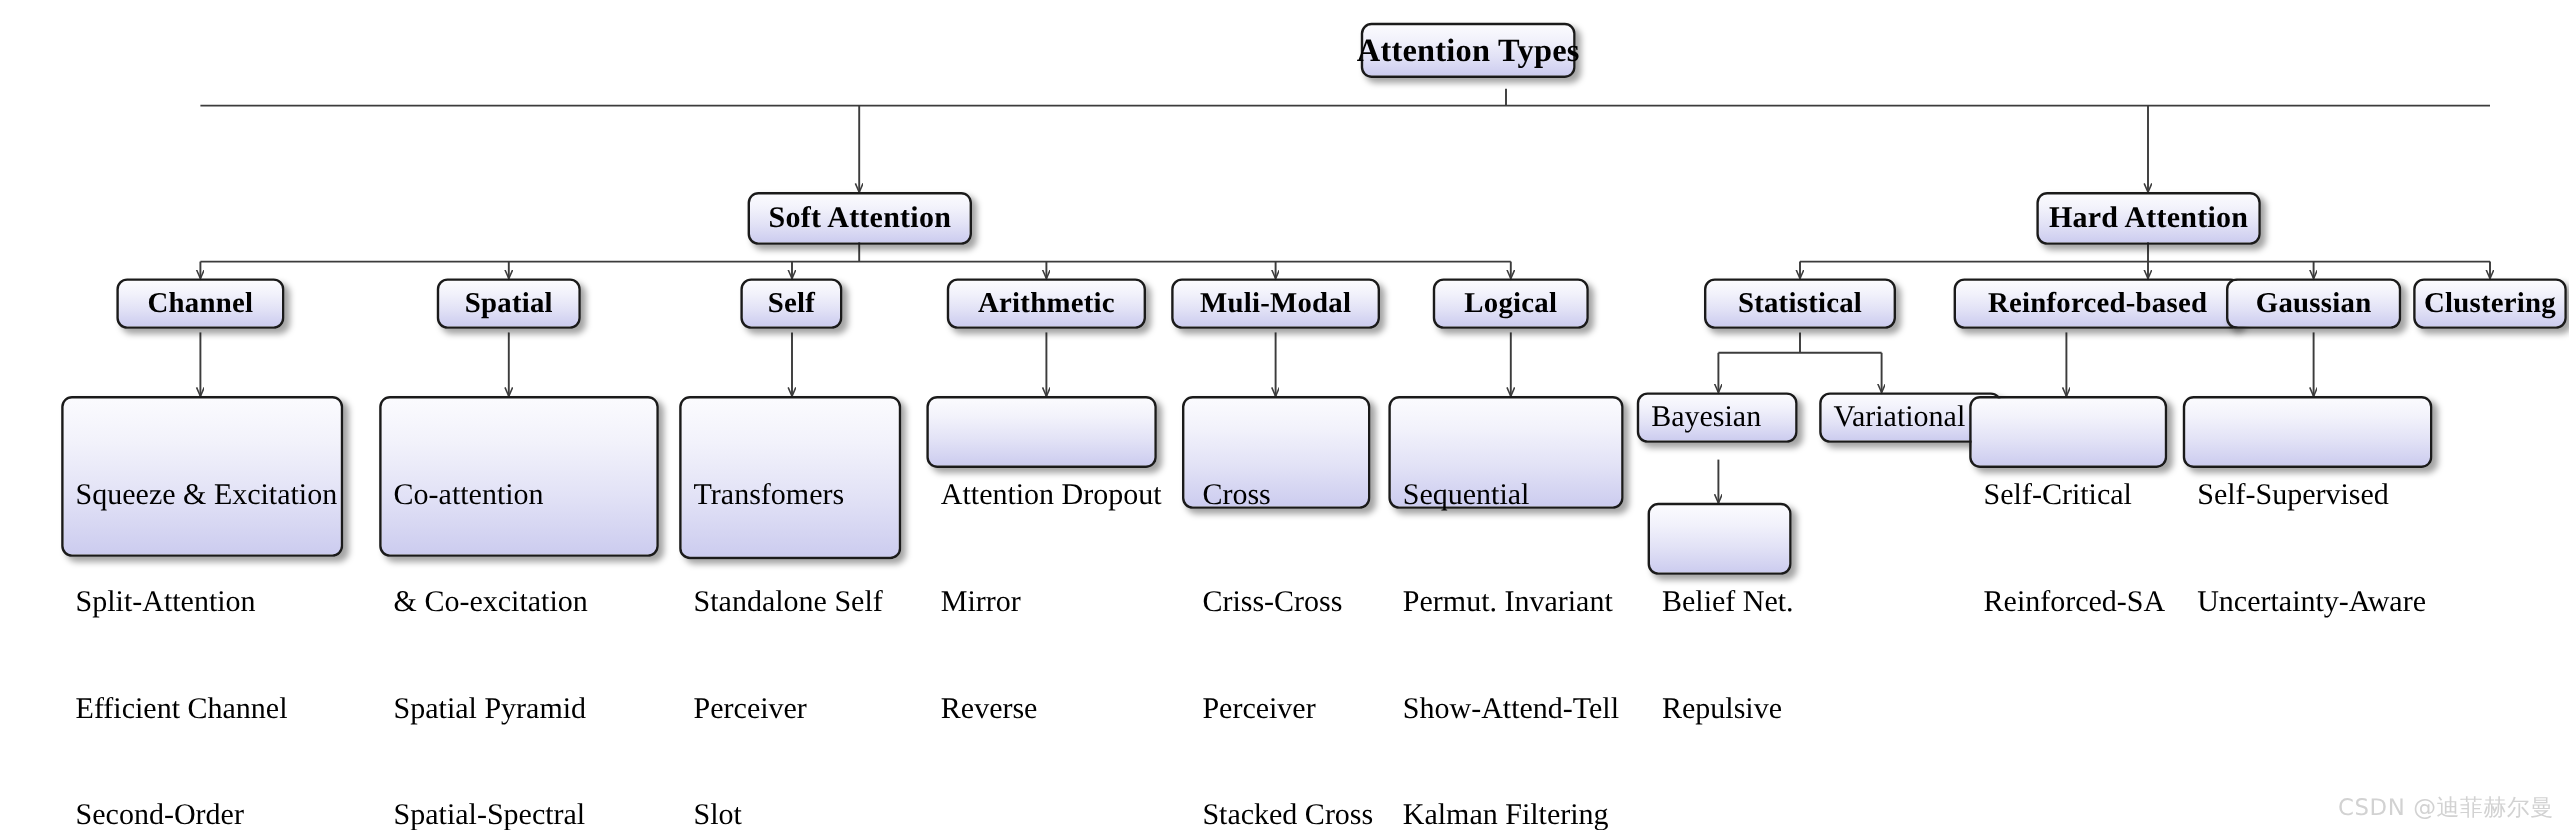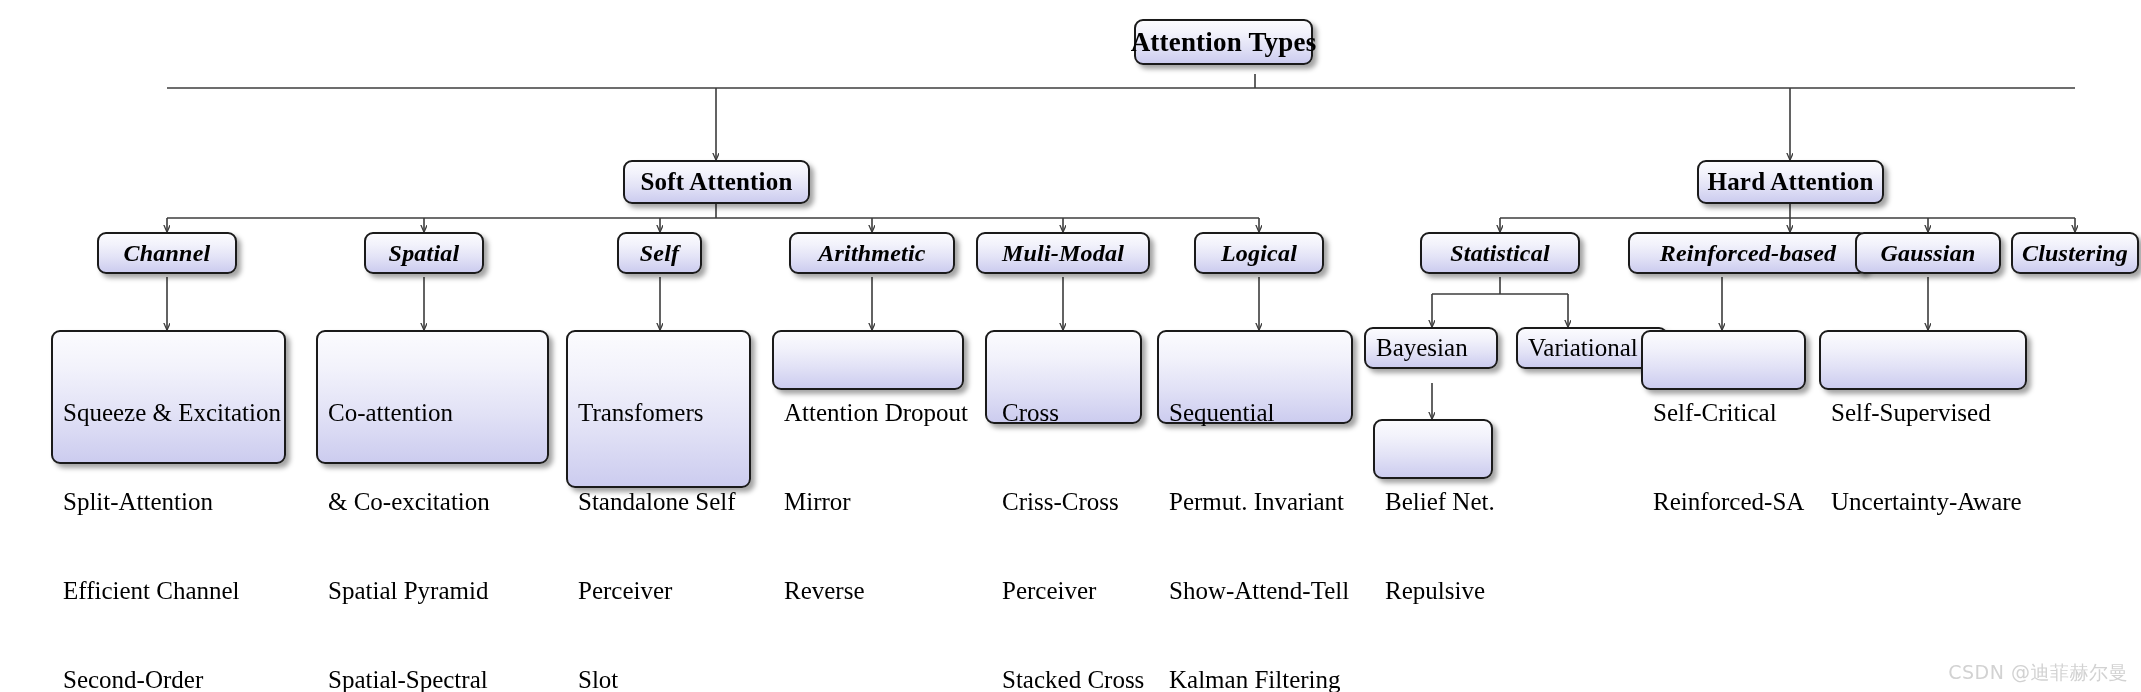--- a/index.html
+++ b/index.html
@@ -40,21 +40,21 @@
   .node.head {
     font-weight: bold;
     display: flex;
     align-items: center;
     justify-content: center;
     text-align: center;
     letter-spacing: 0.2px;
   }
   .node.root { font-size: 27px; }
   .node.lvl2 { font-size: 25px; }
-  .node.lvl3 { font-size: 24px; font-style: italic; }
+  .node.lvl3 { font-size: 24px; }
   .node.plain {
     font-weight: normal;
     font-size: 25px;
     padding: 7px 9px 8px 10px;
     line-height: 1.185;
   }
   .node.plain.center {
     display: flex;
     align-items: center;
     justify-content: flex-start;
@@ -192,21 +192,21 @@
     <span class="leaf-line">Co-attention</span>
     <span class="leaf-line">&amp; Co-excitation</span>
     <span class="leaf-line">Spatial Pyramid</span>
     <span class="leaf-line">Spatial-Spectral</span>
     
     
     
     
   </div>
 
-  <div class="node plain" style="left:566px; top:330px; width:185px; height:158px;">
+  <div class="node plain" style="left:566px; top:330px; width:185px; height:136px;">
     <span class="leaf-line">Transfomers</span>
     <span class="leaf-line">Standalone Self</span>
     <span class="leaf-line">Perceiver</span>
     <span class="leaf-line">Slot</span>
     
     
     
     
     
     

